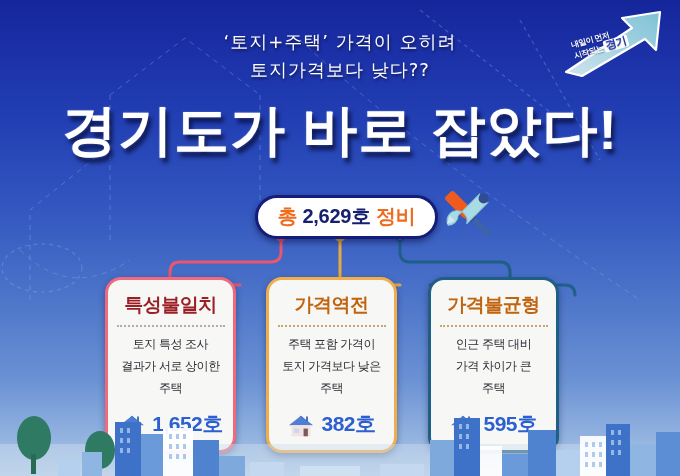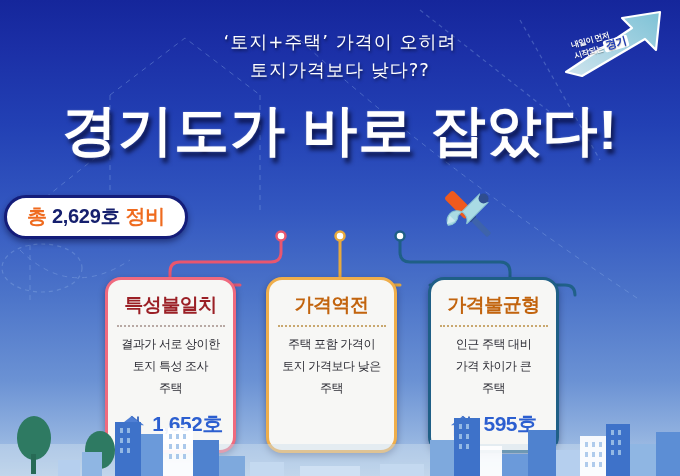--- a/index.html
+++ b/index.html
@@ -42,21 +42,21 @@
 
   
   .main-title {
     position:absolute; top:103px; left:0; right:0; text-align:center;
     color:#ffffff; font-weight:bold; font-size:55px; line-height:1;
     letter-spacing:1px;
     text-shadow:3px 5px 4px rgba(0,0,30,.65), 0 0 2px rgba(255,255,255,.3);
   }
 
   
-  .badge-wrap { position:absolute; top:195px; left:4px; right:0; display:flex; }
+  .badge-wrap { position:absolute; top:195px; left:13px; right:0; display:flex; justify-content:center; }
   .badge {
     background:#ffffff; border:3px solid #141d7a; border-radius:22px;
     padding:5px 20px 6px; font-size:20px; font-weight:bold;
     letter-spacing:-0.3px; white-space:nowrap;
     box-shadow:0 3px 6px rgba(0,0,40,.45);
   }
   .badge .accent { color:#ef6b1f; }
   .badge .num { color:#16206e; }
 
   
@@ -178,22 +178,22 @@
     </g>
   </g>
 </svg>
 
 <div class="cards">
 
   <div class="card c1" style="border-color: rgb(240, 106, 126);">
     <div class="card-title" style="color: rgb(155, 32, 38);">특성불일치</div>
     <div class="divider"></div>
     <div class="card-body">
+      <div>토지 특성 조사</div>
       <div>결과가 서로 상이한</div>
-      <div>토지 특성 조사</div>
       <div>주택</div>
     </div>
     <div class="card-foot">
       <svg class="house-ico" viewBox="0 0 32 28">
         <path d="M2 13 L16 2 L30 13 Z" fill="#4f7fd4"></path>
         <path d="M5 13 L27 13 L27 26 L5 26 Z" fill="#f1e3e4"></path>
         <rect x="8" y="17" width="6" height="5" fill="#c9d8ef"></rect>
         <rect x="19" y="17" width="5" height="9" fill="#7d5a56"></rect>
         <path d="M14 2 L22 8 L22 3 L24 3 L24 9.5 L16 2.5 Z" fill="#2f5fb5"></path>
       </svg>
@@ -201,20 +201,30 @@
     </div>
   </div>
 
   <div class="card c2" style="border-color: rgb(239, 174, 75);">
     <div class="card-title" style="color: rgb(194, 100, 14);">가격역전</div>
     <div class="divider"></div>
     <div class="card-body">
       <div>주택 포함 가격이</div>
       <div>토지 가격보다 낮은</div>
       <div>주택</div>
+    </div>
+    <div class="card-foot">
+      <svg class="house-ico" viewBox="0 0 32 28">
+        <path d="M2 13 L16 2 L30 13 Z" fill="#4f7fd4"></path>
+        <path d="M5 13 L27 13 L27 26 L5 26 Z" fill="#f1e3e4"></path>
+        <rect x="8" y="17" width="6" height="5" fill="#c9d8ef"></rect>
+        <rect x="19" y="17" width="5" height="9" fill="#7d5a56"></rect>
+        <path d="M14 2 L22 8 L22 3 L24 3 L24 9.5 L16 2.5 Z" fill="#2f5fb5"></path>
+      </svg>
+      <span class="card-value">382호</span>
     </div>
   </div>
 
   <div class="card c3" style="border-color: rgb(31, 95, 134);">
     <div class="card-title" style="color: rgb(194, 100, 14);">가격불균형</div>
     <div class="divider"></div>
     <div class="card-body">
       <div>인근 주택 대비</div>
       <div>가격 차이가 큰</div>
       <div>주택</div>

